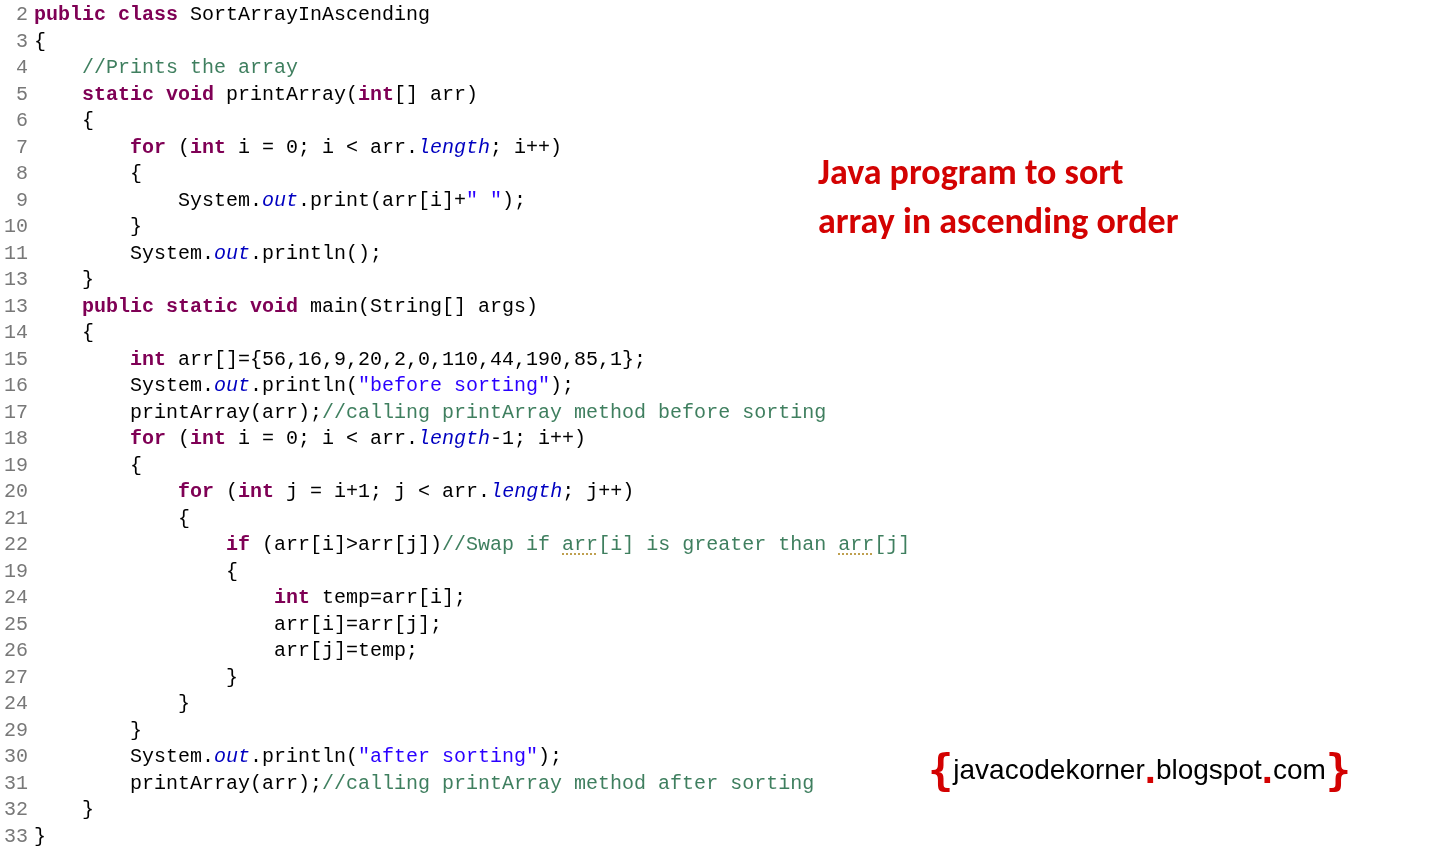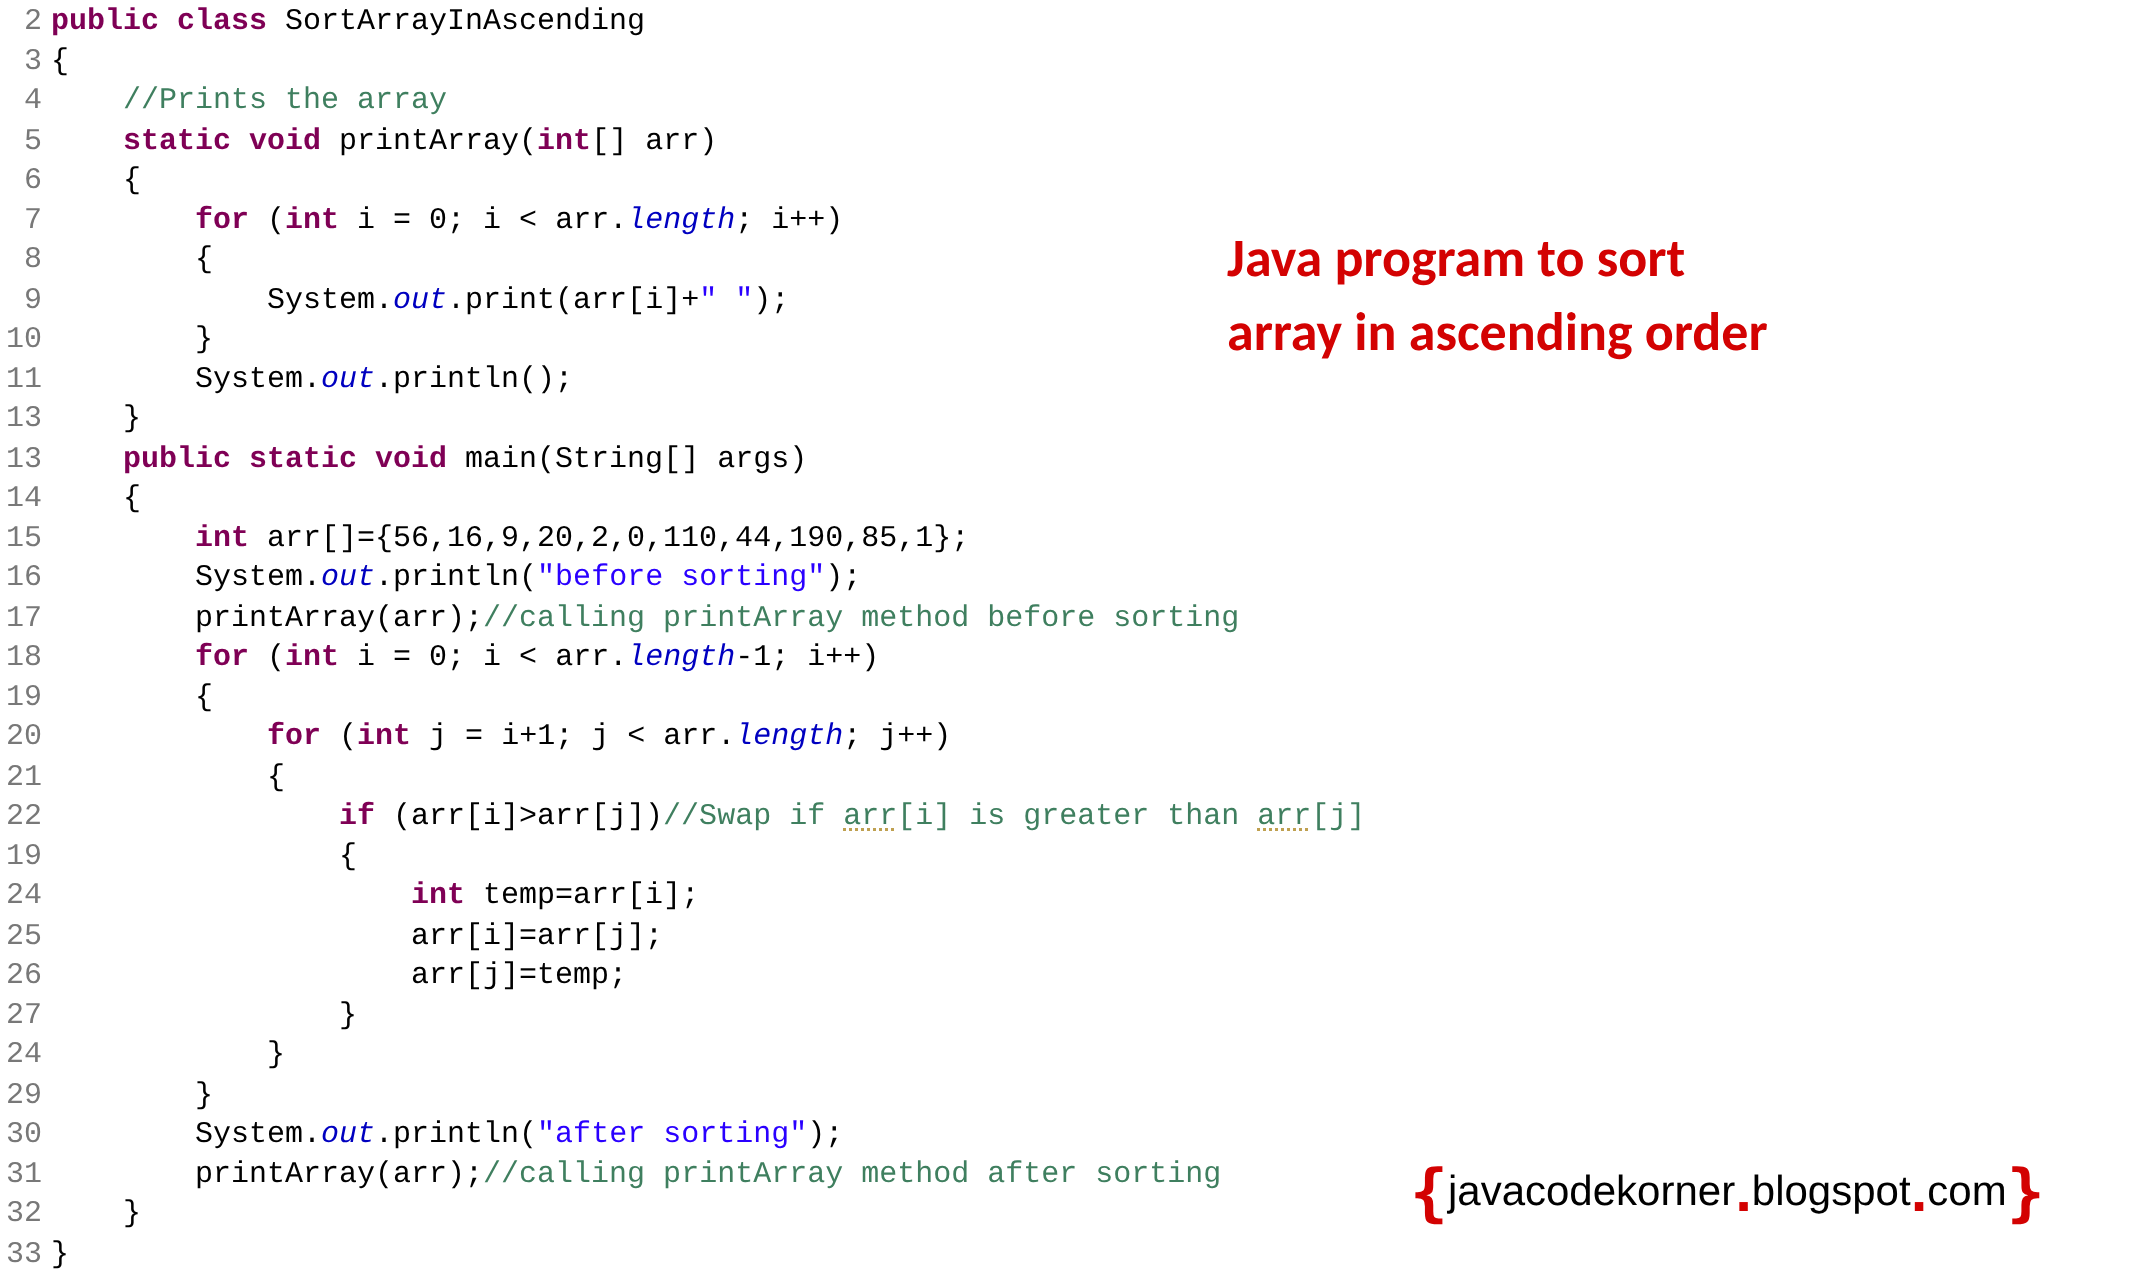--- a/index.html
+++ b/index.html
@@ -47,26 +47,25 @@
   color: #d30202;
   font-family: Calibri, Arial, sans-serif;
   font-size: 36px;
   font-weight: bold;
   line-height: 1.35;
   margin-top: 48px;
 }
 .overlay-watermark {
   position: absolute;
   left: 928px;
-  top: 770px;
+  top: 746px;
   font-family: Arial, sans-serif;
   font-size: 28px;
   color: #000000;
   font-weight: 500;
-  margin-left: 12px;
 }
 .overlay-watermark .brace { color: #d30202; font-size: 42px; font-family: Consolas, monospace; font-weight: bold; vertical-align: -6px; }
 .overlay-watermark .dot { color: #d30202; font-size: 40px; font-weight: bold; vertical-align: -4px; }
 </style>
 </head>
 <body>
 
 <div class="editor">
   <div class="gutter" id="gutter">
       <div class="ln">2</div>

